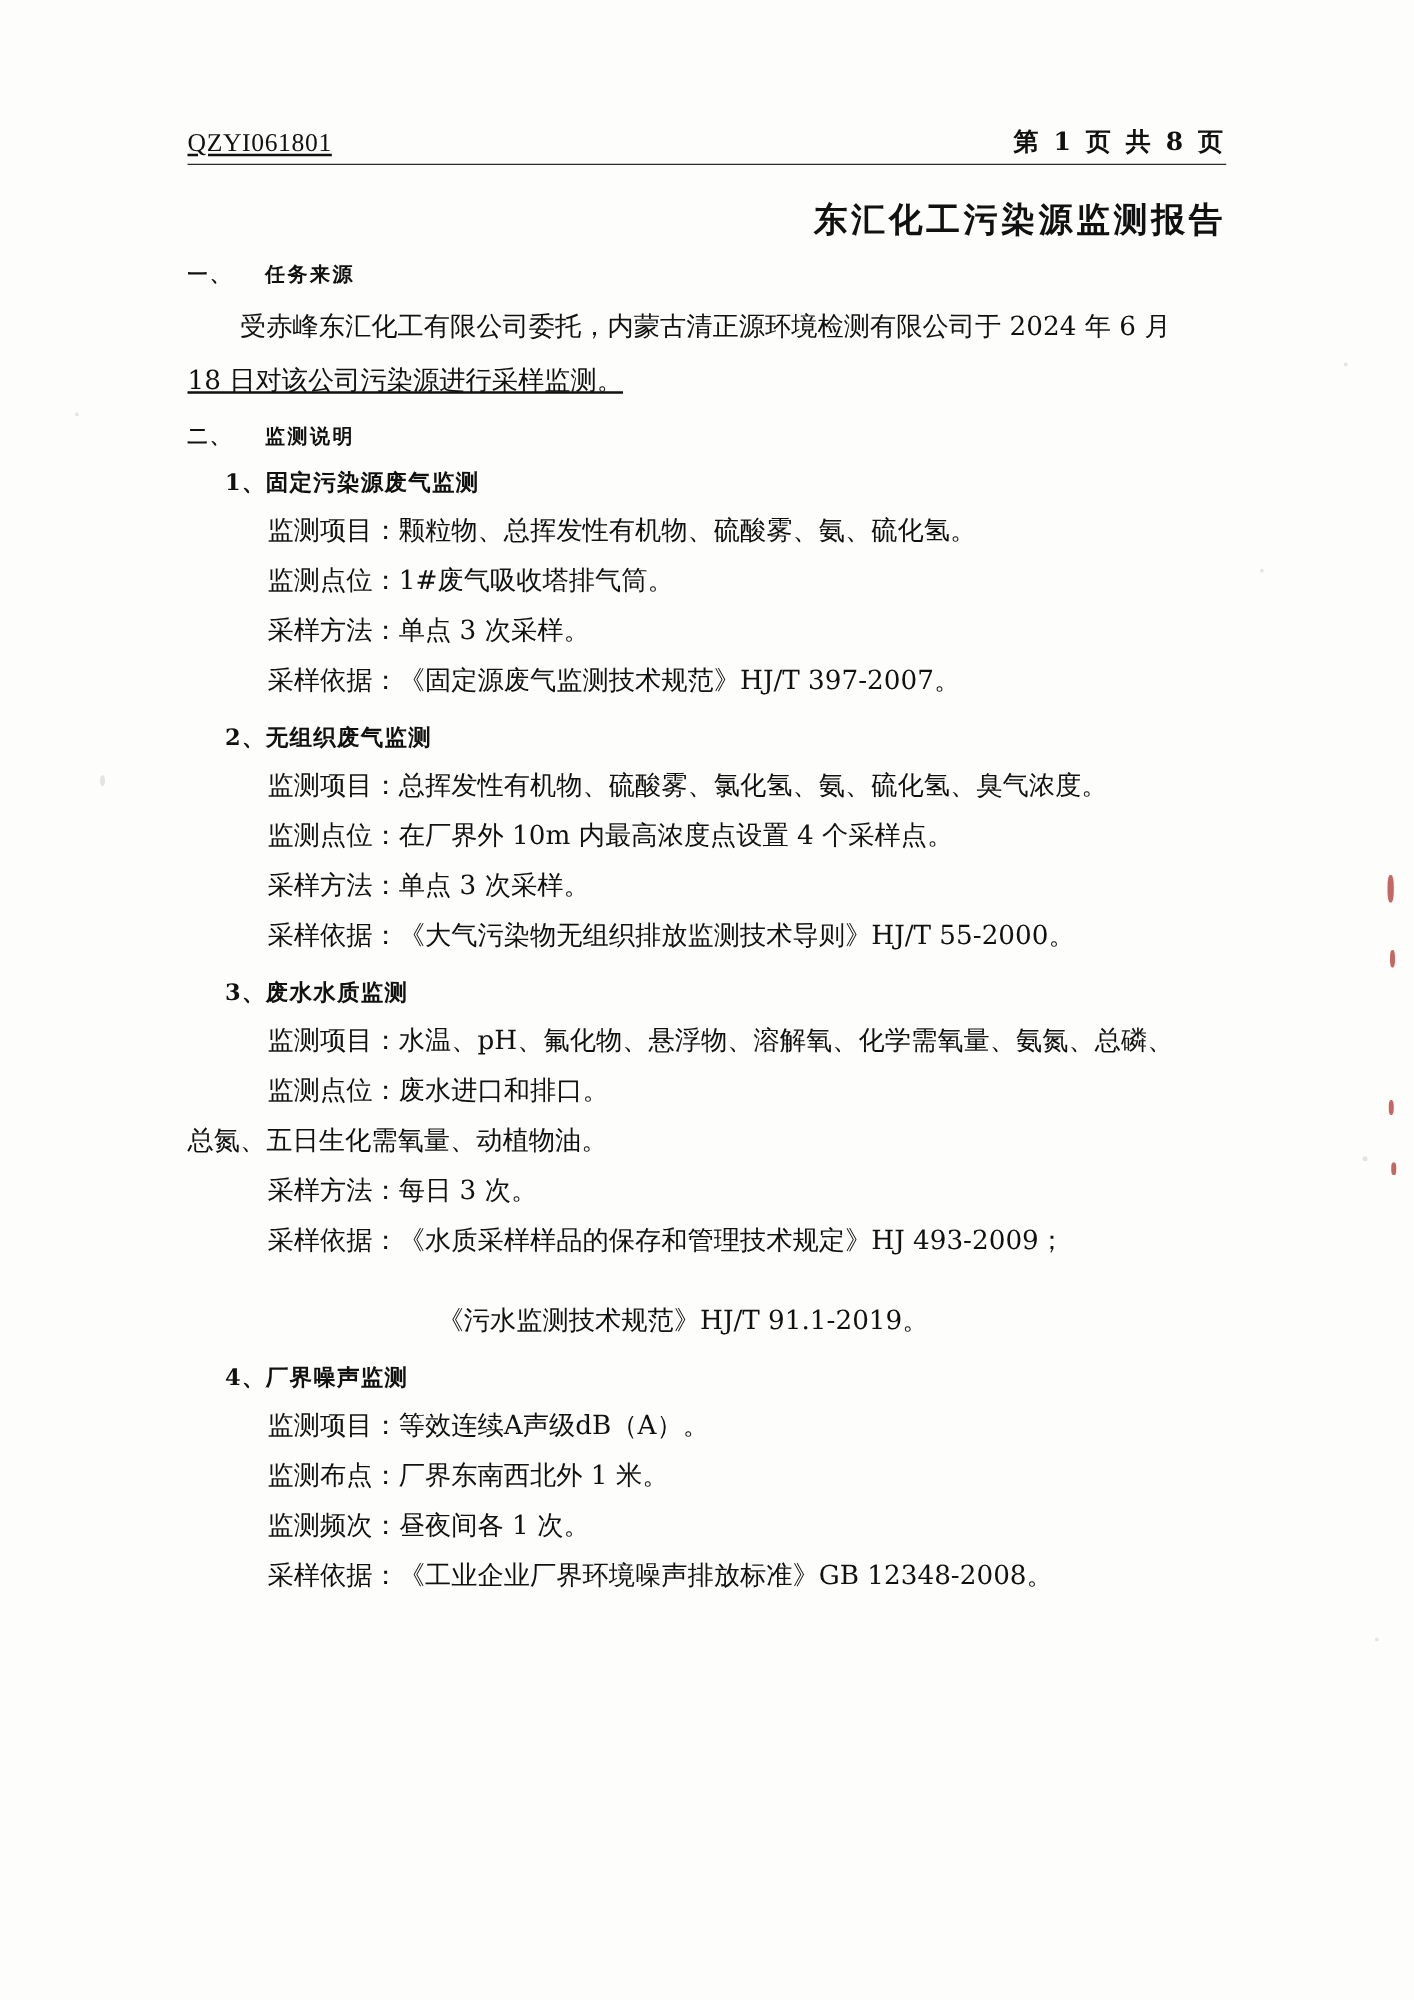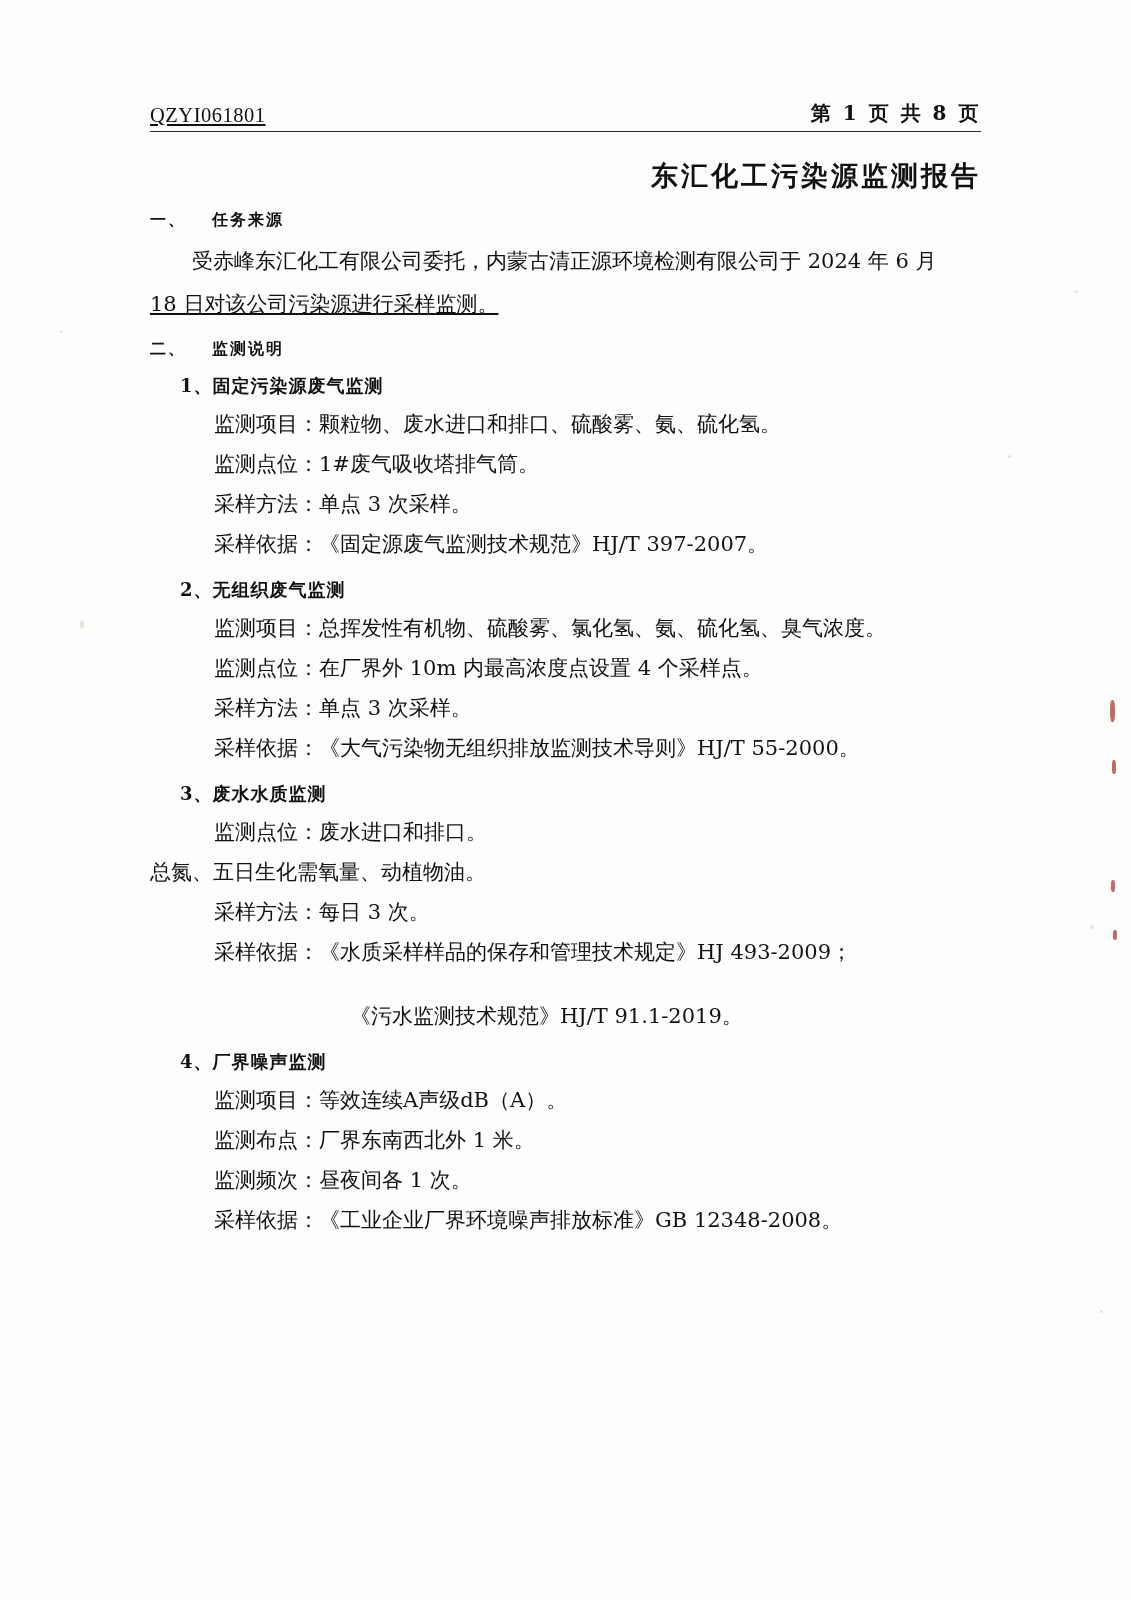--- a/index.html
+++ b/index.html
@@ -135,36 +135,37 @@
   <p class="para">受赤峰东汇化工有限公司委托，内蒙古清正源环境检测有限公司于 2024 年 6 月</p>
   <p class="para cont">18 日对该公司污染源进行采样监测。</p>
 
   <div class="sec-h1">
     <span class="num">二、</span><span>监测说明</span>
   </div>
 
   <div class="sec-h2">
     <span>1、</span><span>固定污染源废气监测</span>
   </div>
-  <p class="item">监测项目：颗粒物、废水进口和排口、硫酸雾、氨、硫化氢。</p>
+  <p class="item">监测项目：颗粒物、总挥发性有机物、硫酸雾、氨、硫化氢。</p>
   <p class="item">监测点位：1#废气吸收塔排气筒。</p>
   <p class="item">采样方法：单点 3 次采样。</p>
   <p class="item">采样依据：《固定源废气监测技术规范》HJ/T 397-2007。</p>
 
   <div class="sec-h2">
     <span>2、</span><span>无组织废气监测</span>
   </div>
   <p class="item">监测项目：总挥发性有机物、硫酸雾、氯化氢、氨、硫化氢、臭气浓度。</p>
   <p class="item">监测点位：在厂界外 10m 内最高浓度点设置 4 个采样点。</p>
   <p class="item">采样方法：单点 3 次采样。</p>
   <p class="item">采样依据：《大气污染物无组织排放监测技术导则》HJ/T 55-2000。</p>
 
   <div class="sec-h2">
     <span>3、</span><span>废水水质监测</span>
   </div>
+  <p class="item">监测项目：水温、pH、氟化物、悬浮物、溶解氧、化学需氧量、氨氮、总磷、</p>
   <p class="item">监测点位：废水进口和排口。</p>
   <p class="item wrap2">总氮、五日生化需氧量、动植物油。</p>
   <p class="item">采样方法：每日 3 次。</p>
   <p class="item">采样依据：《水质采样样品的保存和管理技术规定》HJ 493-2009；</p>
   <p class="item indent-deep">《污水监测技术规范》HJ/T 91.1-2019。</p>
 
   <div class="sec-h2">
     <span>4、</span><span>厂界噪声监测</span>
   </div>
   <p class="item">监测项目：等效连续A声级dB（A）。</p>

